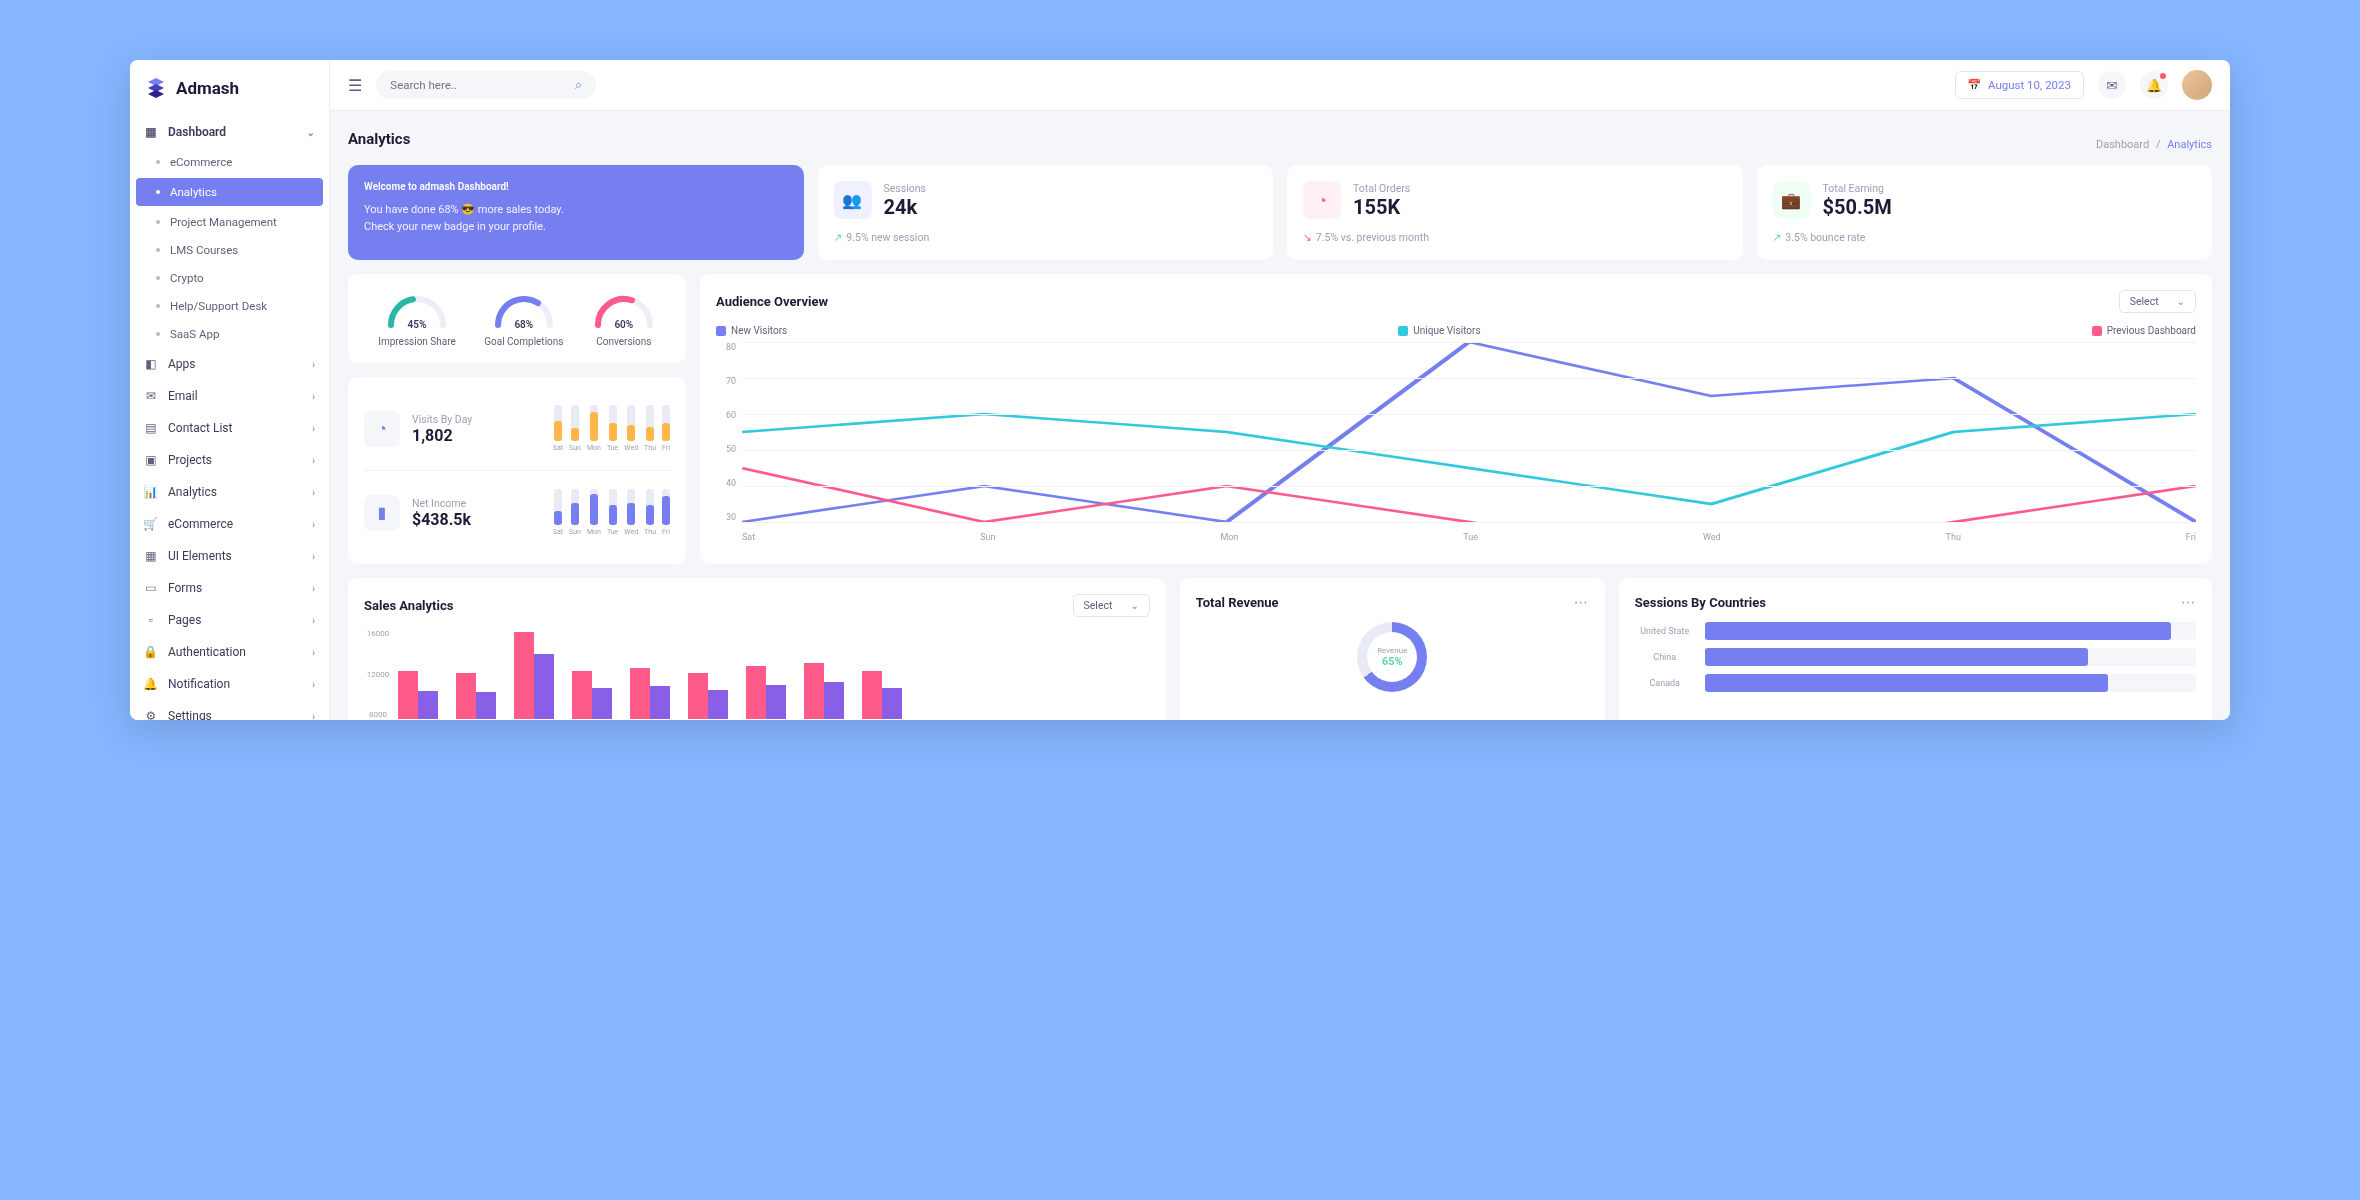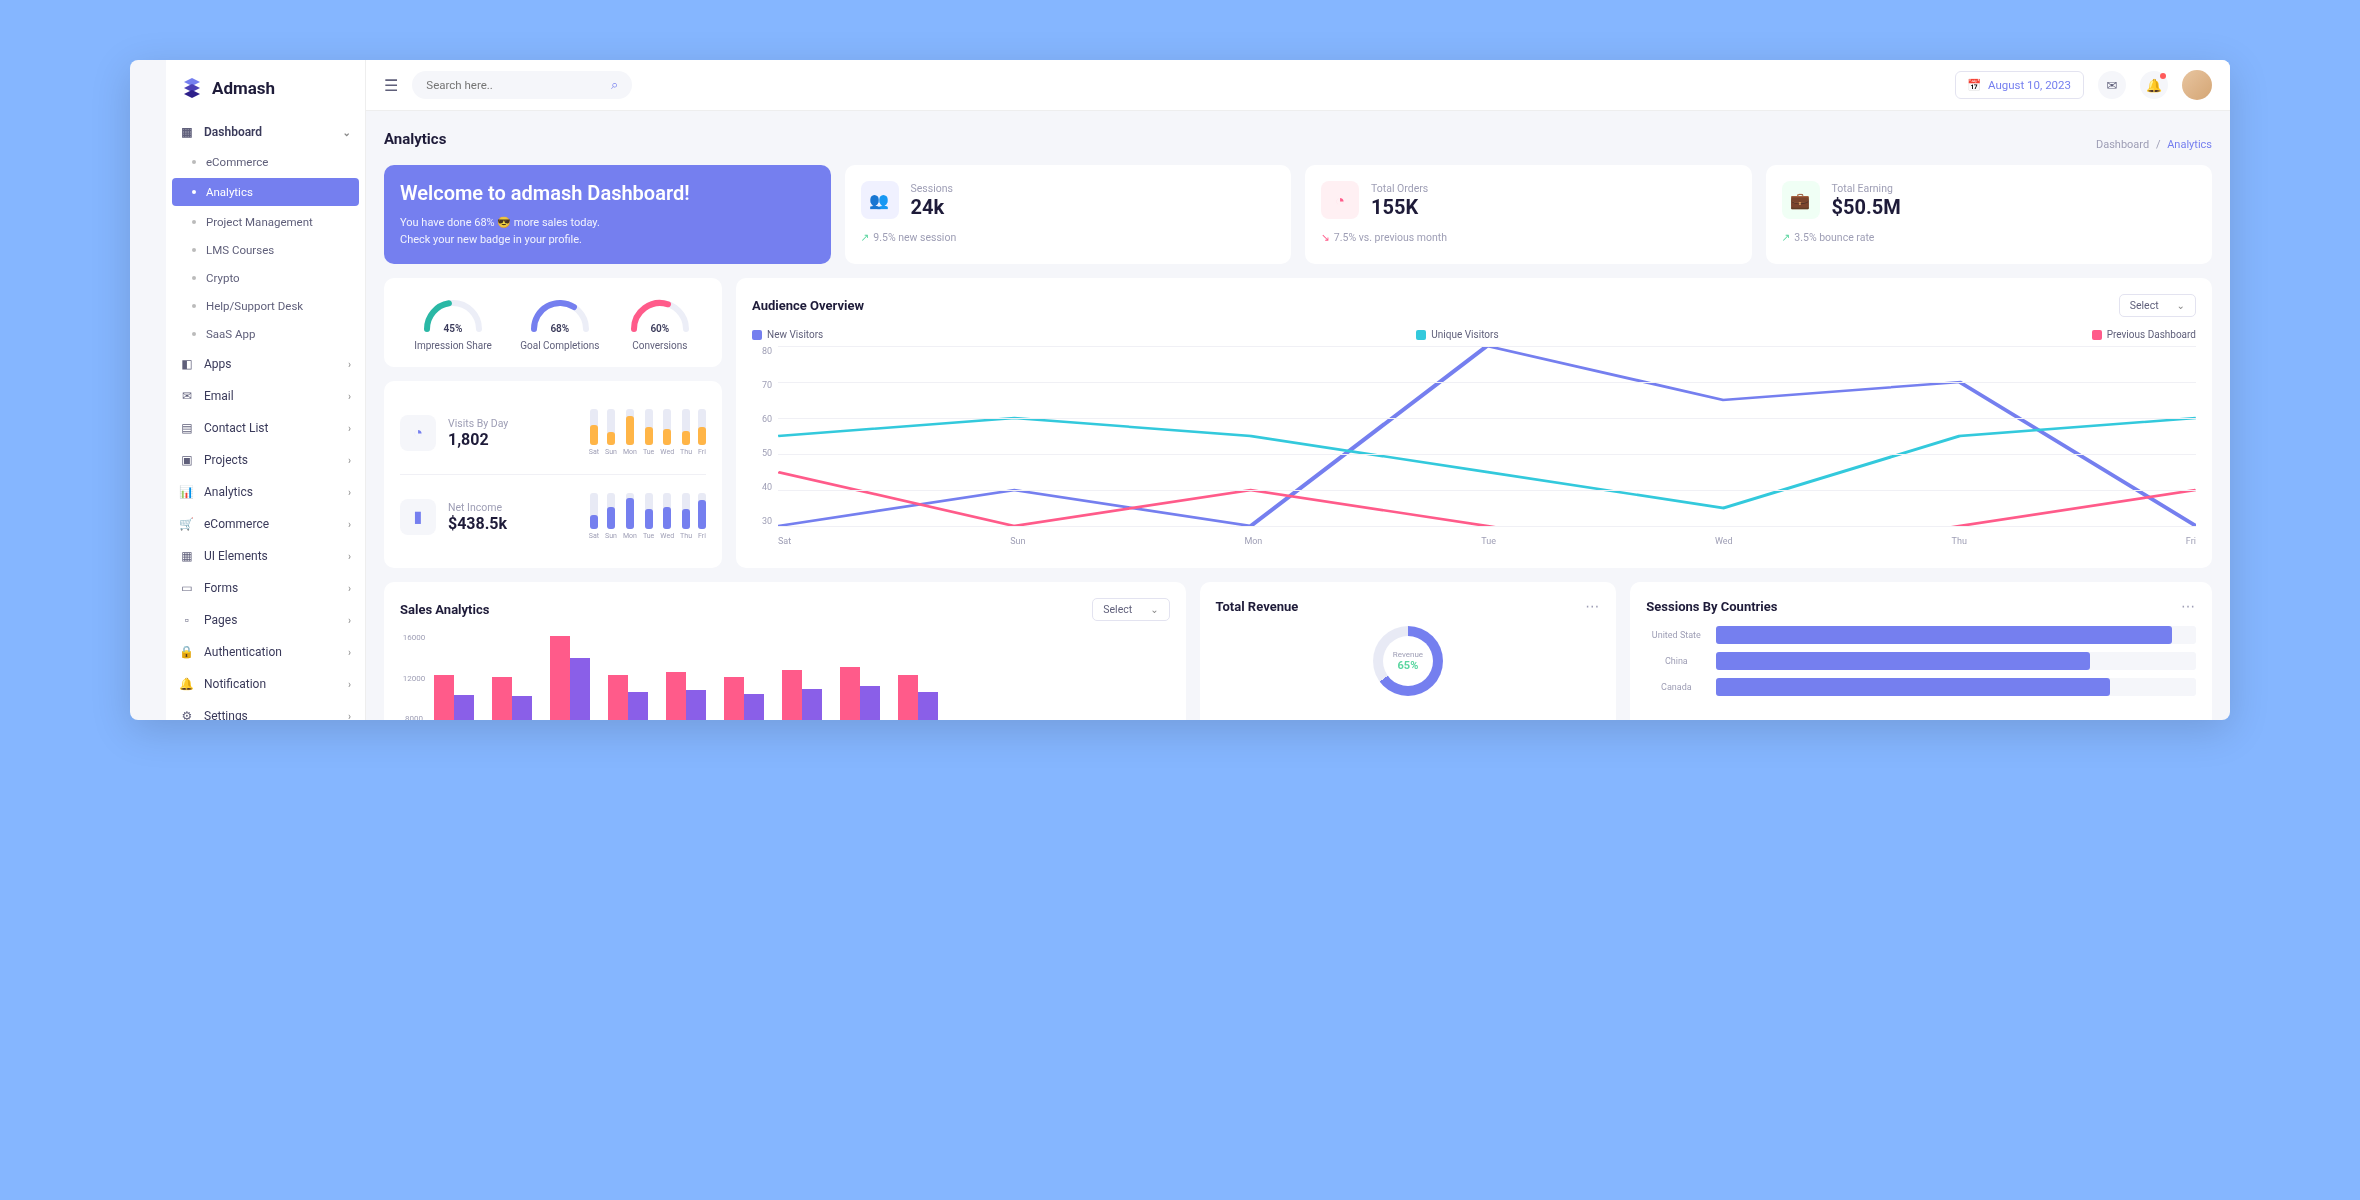--- a/index.html
+++ b/index.html
@@ -1,17 +1,17 @@
 <!DOCTYPE html>
 <html><head>
 <meta charset="utf-8">
 <style>
 * { margin:0; padding:0; box-sizing:border-box; font-family:-apple-system,BlinkMacSystemFont,'Segoe UI',Roboto,sans-serif; }
 body { background:#85b6ff; padding:60px 130px; }
-.app { background:#f5f6fa; border-radius:8px; overflow:hidden; display:flex; height:660px; box-shadow:0 10px 40px rgba(0,0,0,0.15);padding-left:36px; }
+.app { background:#f5f6fa; border-radius:8px; overflow:hidden; display:flex; height:660px; box-shadow:0 10px 40px rgba(0,0,0,0.15); }
 .sidebar { width:200px; background:#fff; border-right:1px solid #eee; overflow-y:auto; }
 .logo { display:flex; align-items:center; gap:8px; padding:16px 14px; }
 .logo-mark { width:24px; height:24px; }
 .logo-text { font-weight:700; font-size:17px; color:#1e1b39; }
 .nav-item { display:flex; align-items:center; justify-content:space-between; padding:9px 14px; cursor:pointer; color:#3a3a5a; font-size:12px; }
 .nav-item.parent { font-weight:600; }
 .nav-item .left { display:flex; align-items:center; gap:10px; }
 .nav-item .icon { width:14px; height:14px; display:flex; align-items:center; justify-content:center; color:#5f5f7a; }
 .sub-item { display:flex; align-items:center; gap:10px; padding:7px 14px 7px 26px; font-size:11.5px; color:#5f5f7a; cursor:pointer; }
 .sub-item .dot { width:4px; height:4px; border-radius:50%; background:#bbb; }
@@ -31,21 +31,21 @@
 .avatar { width:30px; height:30px; border-radius:50%; background:linear-gradient(135deg,#e8c5a0,#d4a574); cursor:pointer; }
 .content { flex:1; padding:16px 18px; overflow-y:auto; }
 .page-head { display:flex; justify-content:space-between; align-items:center; margin-bottom:14px; }
 .page-title { font-size:15px; font-weight:700; color:#1e1b39; }
 .breadcrumb { font-size:11px; color:#9e9eb5;margin-top:11px; }
 .breadcrumb .sep { margin:0 4px; }
 .breadcrumb .current { color:#757fef; }
 .row { display:flex; gap:14px; margin-bottom:14px; }
 .card { background:#fff; border-radius:10px; padding:16px; }
 .welcome { background:#757fef; color:#fff; flex:1; position:relative; overflow:hidden; min-width:320px; }
-.welcome h3 { font-size:20px; margin-bottom:10px; font-weight:600; }
+.welcome h3 { font-size:10px; margin-bottom:10px; font-weight:600; }
 .welcome p { font-size:11px; opacity:0.9; line-height:1.5; }
 .stat-card { flex:1; display:flex; flex-direction:column; }
 .stat-top { display:flex; align-items:center; gap:12px; }
 .stat-icon { width:38px; height:38px; border-radius:8px; background:#f0f1ff; display:flex; align-items:center; justify-content:center; color:#757fef; font-size:16px; }
 .stat-icon.red { background:#fff0f3; color:#ff5b8a; }
 .stat-icon.green { background:#f0fff5; color:#5bd6a0; }
 .stat-label { font-size:10.5px; color:#9e9eb5; }
 .stat-value { font-size:20px; font-weight:700; color:#1e1b39; }
 .stat-trend { margin-top:12px; font-size:10.5px; display:flex; align-items:center; gap:4px; }
 .trend-up { color:#5bd6a0; }

